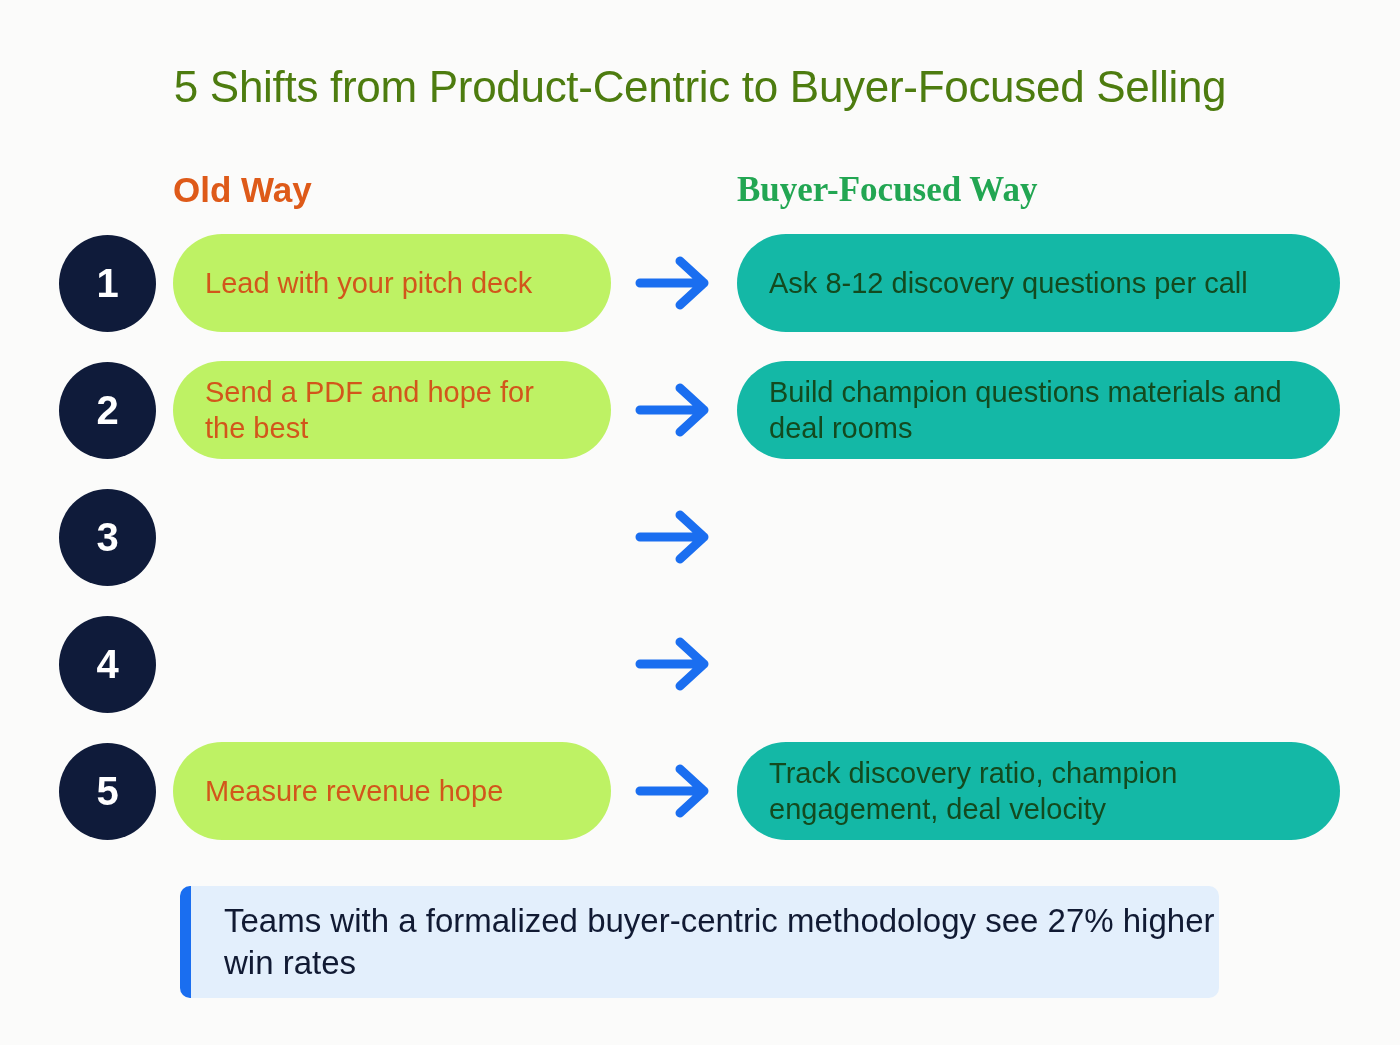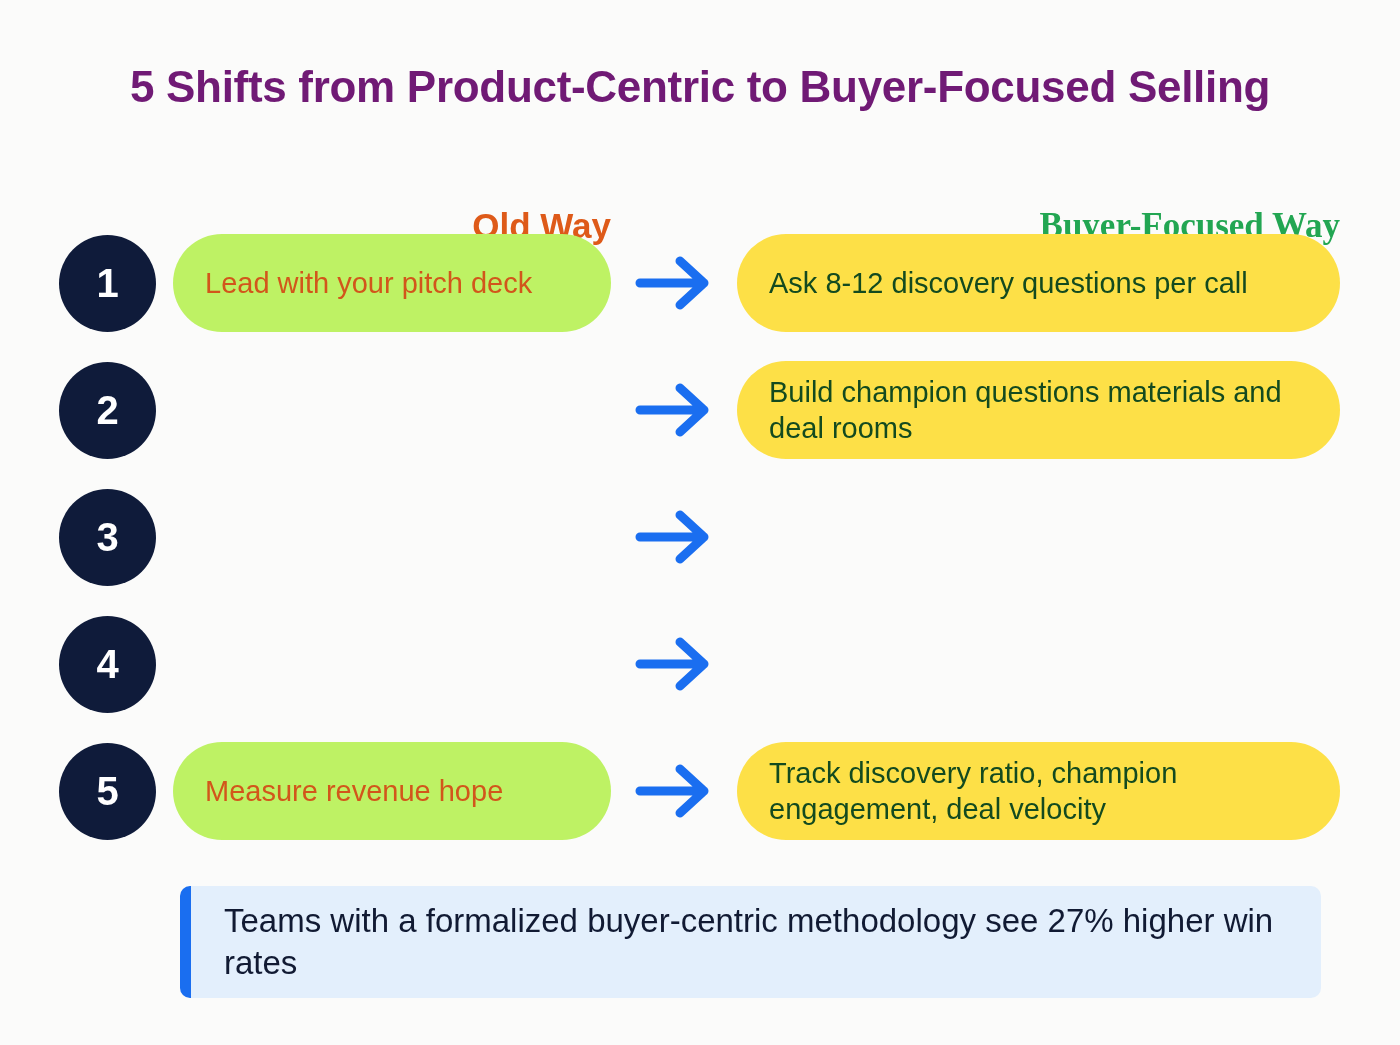--- a/index.html
+++ b/index.html
@@ -2,42 +2,42 @@
 <html><head>
 <meta charset="utf-8">
 <style>
   html, body { margin:0; padding:0; }
   body {
     width:1400px; height:1045px; background:#fbfbfa; position:relative; overflow:hidden;
     font-family:"Liberation Sans", "DejaVu Sans", sans-serif;
   }
   .title {
     position:absolute; left:0; top:62px; width:1400px; text-align:center;
-    font-weight:bold; font-size:44px; color:#701a75; letter-spacing:-0.3px;
+    font-weight:normal; font-size:44px; color:#4d7c0f; letter-spacing:-0.3px;
   }
   .col-head {
-    position:absolute; top:170px; font-weight:bold; font-size:35px; text-align:right;margin-top:36px;
+    position:absolute; top:170px; font-weight:bold; font-size:35px; text-align:left;
   }
   .col-old { left:173px; width:438px; color:#de5a19; }
   .col-new { left:737px; width:603px; color:#22a652;font-family:Liberation Serif, serif; }
   .row { position:absolute; left:0; width:1400px; height:98px; }
   .num {
     position:absolute; left:59px; top:1px; width:97px; height:97px; border-radius:50%;
     background:#0f1b3a; color:#fff; font-weight:bold; font-size:40px;
     display:flex; align-items:center; justify-content:center;
   }
   .pill {
     position:absolute; top:0; height:98px; border-radius:49px;
     display:flex; align-items:center; box-sizing:border-box; font-size:29px; line-height:36px;
   }
   .pill-old { left:173px; width:438px; background:#bef264; color:#d2561b; padding-left:32px; padding-right:30px; }
-  .pill-new { left:737px; width:603px; background:#fde047; color:#134a1f; padding-left:32px; padding-right:30px; }
+  .pill-new { left:737px; width:603px; background:#14b8a6; color:#134a1f; padding-left:32px; padding-right:30px; }
   .arrow { position:absolute; left:634px; top:19px; width:80px; height:60px; }
   .callout {
-    position:absolute; left:180px; top:886px; width:1141px; height:112px; box-sizing:border-box;
+    position:absolute; left:180px; top:886px; width:1039px; height:112px; box-sizing:border-box;
     background:#e3effc; border-left:11px solid #1a6ef0; border-radius:10px;
     padding:14px 0 0 33px; font-size:33px; line-height:42px; color:#111a33;
   }
 </style>
 </head>
 <body>
 
 <div class="title">5 Shifts from Product-Centric to Buyer-Focused Selling</div>
 
 <div class="col-head col-old">Old Way</div>
@@ -51,20 +51,23 @@
   <svg class="arrow" viewBox="0 0 80 60">
       <path d="M6 30 H70 M46 8 L70 30 L46 52" fill="none" stroke="#1a6ef0" stroke-width="9" stroke-linecap="round" stroke-linejoin="round"></path>
     </svg>
   <div class="pill pill-new">
       <span>Ask 8-12 discovery questions per call</span>
     </div>
 </div>
 
 <div class="row" style="top:361px">
   <div class="num">2</div>
+  <div class="pill pill-old">
+      <span>Send a PDF and hope for the best</span>
+    </div>
   <svg class="arrow" viewBox="0 0 80 60">
       <path d="M6 30 H70 M46 8 L70 30 L46 52" fill="none" stroke="#1a6ef0" stroke-width="9" stroke-linecap="round" stroke-linejoin="round"></path>
     </svg>
   <div class="pill pill-new">
       <span>Build champion questions materials and deal rooms</span>
     </div>
 </div>
 
 <div class="row" style="top:488px">
   <div class="num">3</div>

